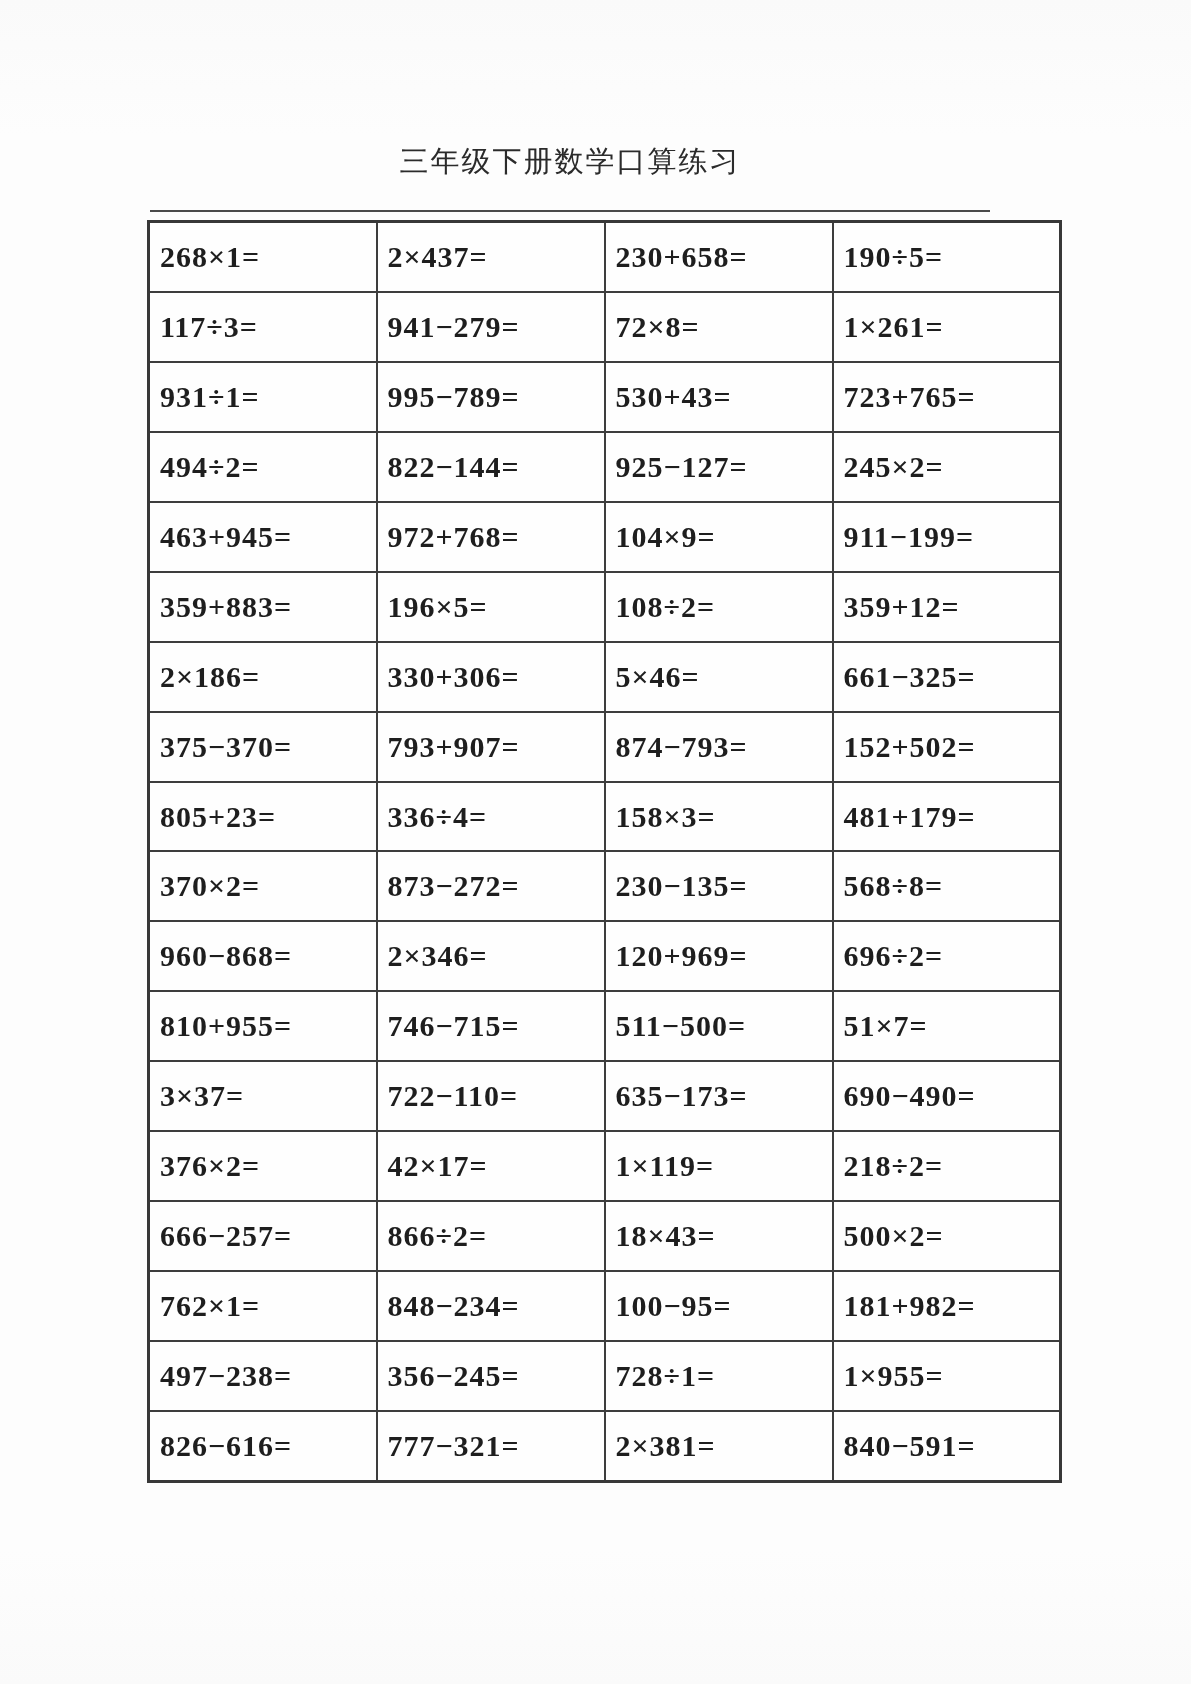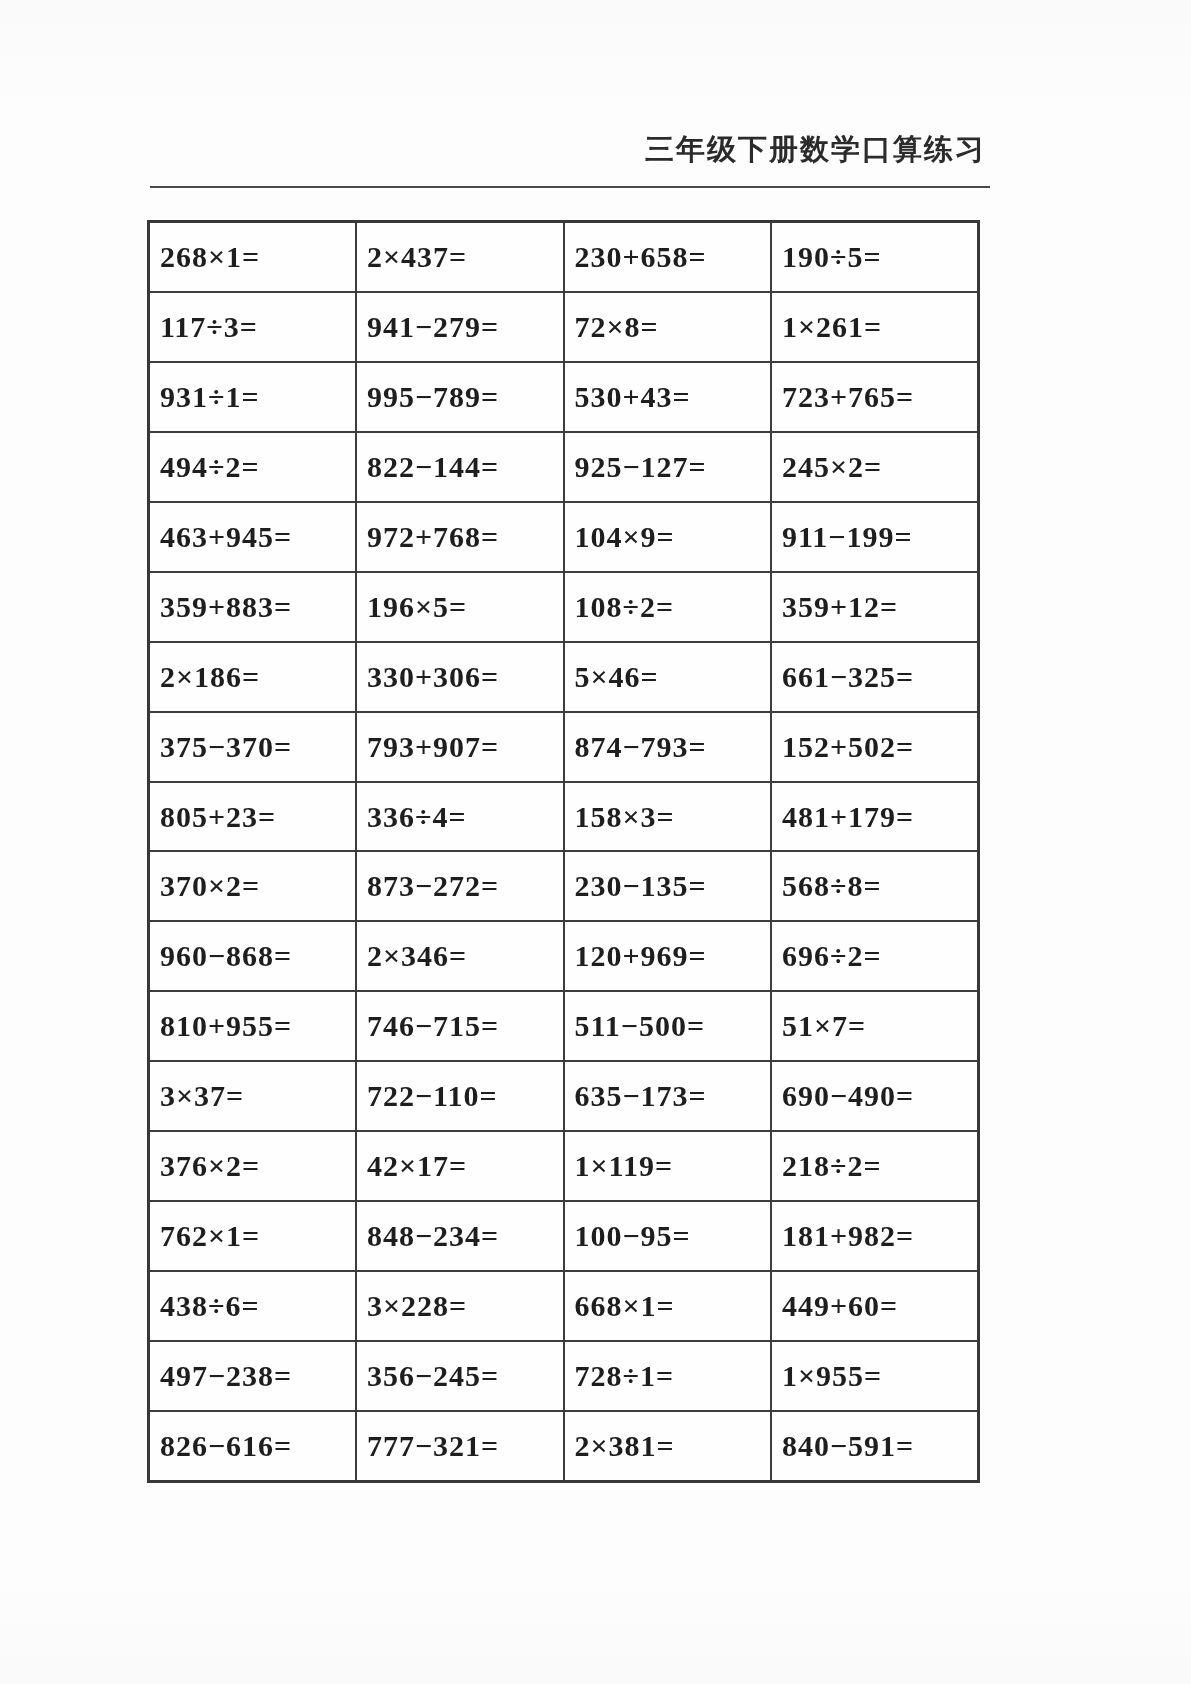--- a/index.html
+++ b/index.html
@@ -23,33 +23,32 @@
   .header {
     position: absolute;
     top: 126px;
     left: 150px;
     width: 840px;
     text-align: center;
     border-bottom: 2px solid #4a4a4a;
     padding-bottom: 12px;
   }
   .title {
-    margin: 4px;
+    margin: 16px;
     font-size: 29px;
-    font-weight: 700;
+    font-weight: 400;
     letter-spacing: 2px;
     color: #2b2b2b;
     font-family: "Liberation Serif", serif;
-    text-align: right;
   }
   table.problems {
     position: absolute;
     left: 147px;
     top: 220px;
-    width: 833px;
+    width: 915px;
     height: 1263px;
     border-collapse: collapse;
     table-layout: fixed;
     background: #fefefe;
     border: 3px solid #383838;
   }
   table.problems td {
     border: 2px solid #3d3d3d;
     font-size: 30px;
     font-weight: 700;
@@ -149,30 +148,30 @@
           <td>635−173=</td>
           <td>690−490=</td>
         </tr>
         <tr>
           <td>376×2=</td>
           <td>42×17=</td>
           <td>1×119=</td>
           <td>218÷2=</td>
         </tr>
         <tr>
+          <td>666−257=</td>
+          <td>866÷2=</td>
+          <td>18×43=</td>
+          <td>500×2=</td>
+        </tr>
+        <tr>
           <td>762×1=</td>
           <td>848−234=</td>
           <td>100−95=</td>
           <td>181+982=</td>
-        </tr>
-        <tr>
-          <td>438÷6=</td>
-          <td>3×228=</td>
-          <td>668×1=</td>
-          <td>449+60=</td>
         </tr>
         <tr>
           <td>497−238=</td>
           <td>356−245=</td>
           <td>728÷1=</td>
           <td>1×955=</td>
         </tr>
         <tr>
           <td>826−616=</td>
           <td>777−321=</td>

